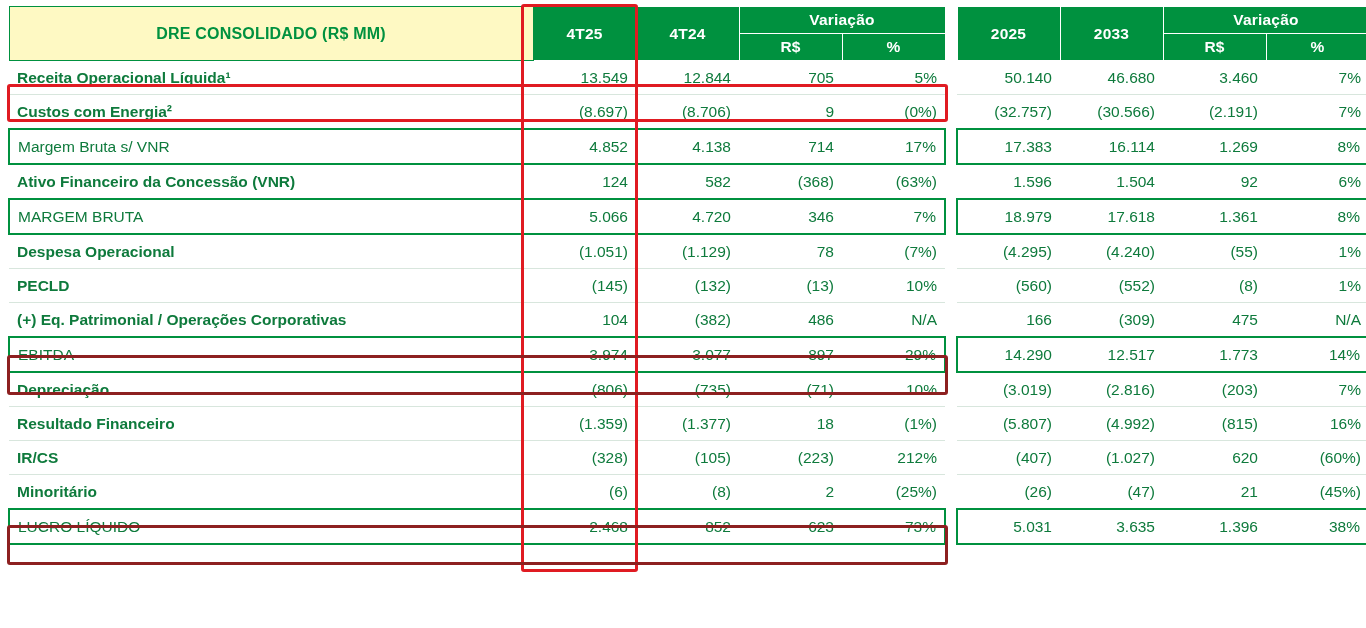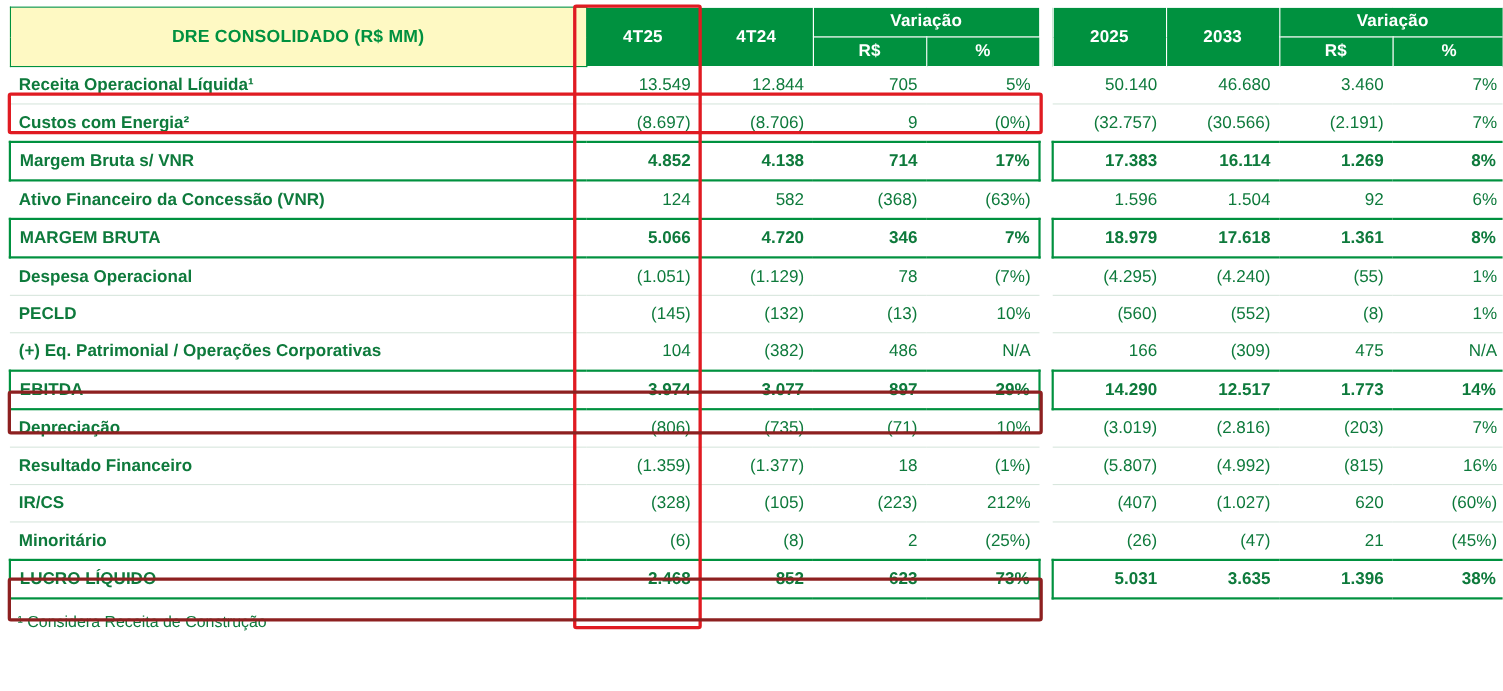--- a/index.html
+++ b/index.html
@@ -65,21 +65,21 @@
     font-size: 15.5px;
     padding: 5px 8px;
     border-top: 1px solid #d8e6dd;
     border-bottom: 1px solid #d8e6dd;
     color: #0e7a3c;
     background: #ffffff;
     height: 23px;
   }
   tbody td.label { text-align: left; font-weight: bold; }
   tbody td.num { text-align: right; }
-  tbody tr.bold td { font-weight: bold; }
+  tbody tr.bold td { font-weight: normal; }
   tbody td.gap {
     border: none;
     background: #ffffff;
     padding: 0;
   }
 
   
   tr.box td.boxl { border-left: 2px solid #00913f; }
   tr.box td { border-top: 2px solid #00913f; border-bottom: 2px solid #00913f; }
   tr.box td.boxr { border-right: 2px solid #00913f; }
@@ -307,21 +307,20 @@
           <td class="gap"></td>
           <td class="num boxl">5.031</td>
           <td class="num">3.635</td>
           <td class="num">1.396</td>
           <td class="num boxr">38%</td>
         </tr>
       </tbody>
   </table>
 
   <div class="notes">
-    <div>¹ Considera Receita de Construção</div>
   </div>
 
   <div class="ann" style="left:7px; top:84px; width:935px; height:32px;"></div>
   <div class="ann col4t25" style="left:521px; top:4px; width:111px; height:562px;"></div>
   <div class="ann dark" style="left:7px; top:355px; width:935px; height:34px;"></div>
   <div class="ann dark" style="left:7px; top:525px; width:935px; height:34px;"></div>
 
 </div>
 
 </body></html>

